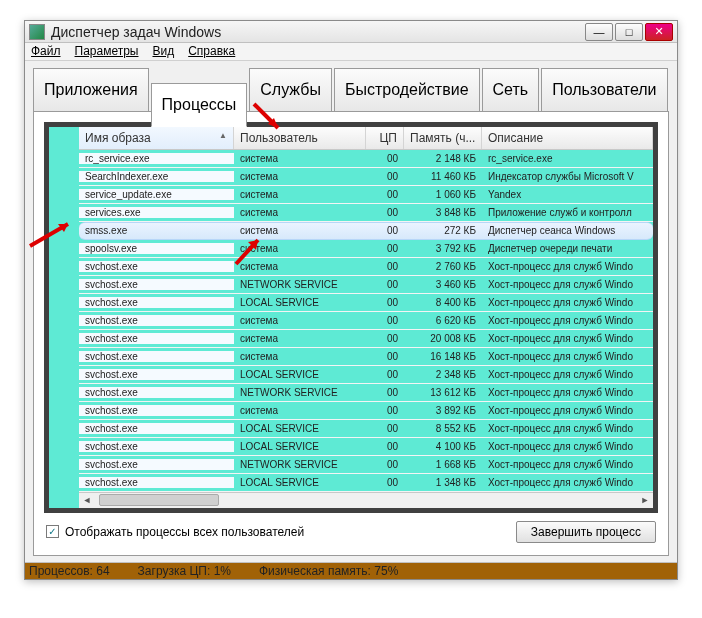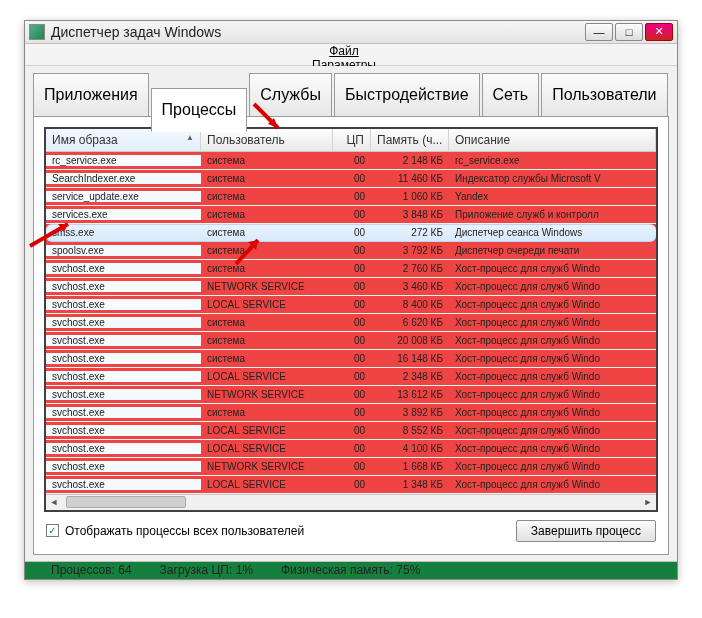--- a/index.html
+++ b/index.html
@@ -46,21 +46,20 @@
     font-size: 11px;
     border-radius: 2px;
   }
   .winbtn.close { background: linear-gradient(#e08,#c22); color: #fff; border-color:#a00;}
   .menubar {
     height: 22px;
     background: #f4f4f4;
     display: flex; align-items: center;
     padding: 0 6px;
     border-bottom: 1px solid #d0d0d0;
-    flex-direction: column;
   }
   .menubar span {
     margin-right: 14px;
     color: #000;
   }
   .menubar span u { text-decoration: underline; }
   .tabs {
     display: flex;
     padding: 6px 8px 0 8px;
     background: #f0f0f0;
@@ -85,26 +84,27 @@
     margin: 0 8px 6px 8px;
     border: 1px solid #9a9a9a;
     background: #fff;
     flex: 1;
     display: flex;
     flex-direction: column;
     padding: 10px;
     position: relative;
   }
   .listwrap {
-    border: 2px solid #404040;
-    background: #ef4444;
+    border: 5px solid #404040;
+    background: #5eead4;
     flex: 1;
     display: flex;
     flex-direction: column;
     overflow: hidden;
+    padding-left: 30px;
   }
   .colhead {
     display: flex;
     background: linear-gradient(#fdfdfd,#e9e9e9);
     border-bottom: 1px solid #c8c8c8;
     font-size: 12px;
   }
   .colhead .ch {
     padding: 4px 6px;
     border-right: 1px solid #d4d4d4;
@@ -151,23 +151,23 @@
     display:flex;align-items:center;justify-content:center;font-size:10px;color:#178;line-height:1;
   }
   .btn {
     padding: 3px 14px;
     border: 1px solid #8a8a8a;
     background: linear-gradient(#fbfbfb,#e1e1e1);
     border-radius: 2px;
   }
   .statusbar {
     height: 22px; border-top: 1px solid #c0c0c0;
-    background:#15803d;
+    background:#a16207;
     display:flex; align-items:center;
-    padding: 0 26px;
+    padding: 0 4px;
     gap: 28px;
     font-size:12px; color:#222;
   }
   
   .arrow-anno {
     position:absolute;
     pointer-events:none;
     z-index: 50;
   }
   .arrow-anno svg { overflow:visible;}

